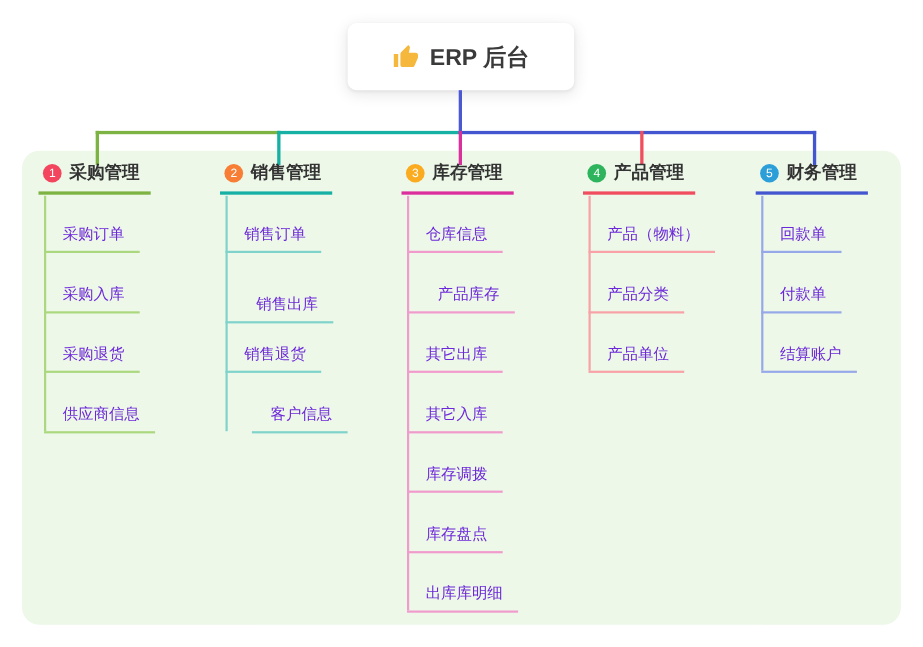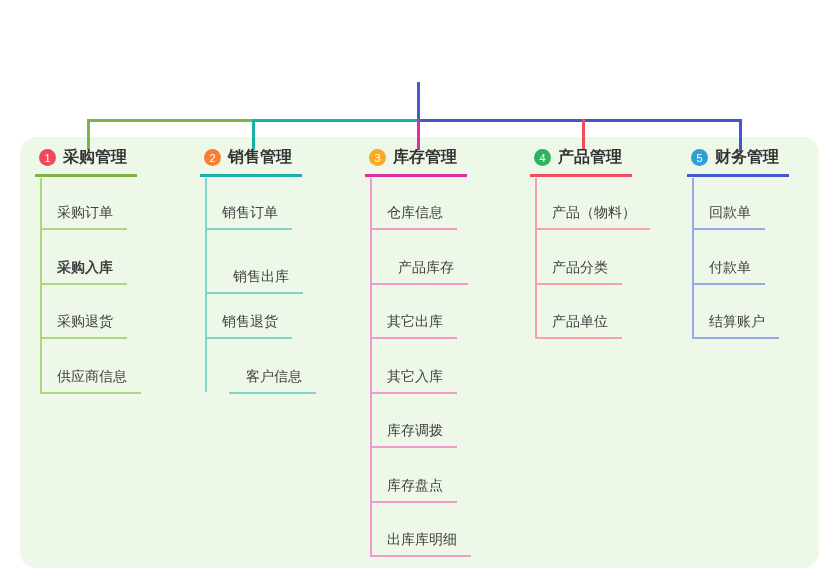--- a/index.html
+++ b/index.html
@@ -14,40 +14,48 @@
   .thumb{display:flex;align-items:center;}
   .vline{position:absolute;width:3px;}
   .hline{position:absolute;height:3px;}
   .trunk{position:absolute;width:2px;}
   .bheader{position:absolute;display:flex;align-items:center;gap:7px;
            padding:0 10px 6px 4px;border-bottom:3px solid #000;
            font-size:16px;font-weight:600;color:#333333;white-space:nowrap;}
   .badge{width:17px;height:17px;border-radius:50%;color:#ffffff;font-size:11px;
          font-weight:400;display:flex;align-items:center;justify-content:center;flex:0 0 17px;}
   .child{position:absolute;padding:0 14px 6px 17px;border-bottom:2px solid #000;
-         font-size:14px;color:#404040;white-space:nowrap;line-height:20px;}
+         font-size:14px;color:#6d28d9;white-space:nowrap;line-height:20px;}
 </style>
 </head>
 <body>
 
 <div class="canvas" id="canvas">
   <div class="panel"></div>
 
+  <div class="root">
+    <span class="thumb">
+      <svg width="24" height="24" viewBox="0 0 24 24">
+        <path fill="#f5b83d" d="M1 21h4V9H1v12zM23 10c0-1.1-.9-2-2-2h-6.31l.95-4.57.03-.32c0-.41-.17-.79-.44-1.06L14.17 1 7.58 7.59C7.22 7.95 7 8.45 7 9v10c0 1.1.9 2 2 2h9c.83 0 1.54-.5 1.84-1.22l3.02-7.05c.09-.23.14-.47.14-.73v-2z"></path>
+      </svg>
+    </span>
+    <span>ERP 后台</span>
+  </div>
 <div class="vline" style="left: 417px; top: 82px; height: 38px; background: rgb(74, 89, 209);"></div>
     <div class="hline" style="left: 87px; top: 119px; width: 168px; background: rgb(124, 179, 66);"></div>
     <div class="hline" style="left: 252px; top: 119px; width: 168px; background: rgb(22, 176, 165);"></div>
     <div class="hline" style="left: 417px; top: 119px; width: 325px; background: rgb(67, 85, 207);"></div>
     <div class="vline" style="left: 87px; top: 119px; height: 31px; background: rgb(124, 179, 66);"></div>
     <div class="bheader" style="left: 35px; top: 147px; border-bottom-color: rgb(124, 179, 66);">
       <span class="badge" style="background: rgb(244, 69, 94);">1</span>
       <span>采购管理</span>
     </div>
     <div class="trunk" style="left: 40px; top: 178px; height: 213.5px; background: rgb(171, 215, 127);"></div>
     <div class="child" style="left: 40px; top: 202px; border-bottom-color: rgb(171, 215, 127);">采购订单</div>
-    <div class="child" style="left: 40px; top: 256.5px; border-bottom-color: rgb(171, 215, 127); font-weight: bold;">采购入库</div>
+    <div class="child" style="left: 40px; top: 256.5px; border-bottom-color: rgb(171, 215, 127);">采购入库</div>
     <div class="child" style="left: 40px; top: 311px; border-bottom-color: rgb(171, 215, 127);">采购退货</div>
     <div class="child" style="left: 40px; top: 365.5px; border-bottom-color: rgb(171, 215, 127);">供应商信息</div>
     <div class="vline" style="left: 252px; top: 119px; height: 31px; background: rgb(22, 176, 165);"></div>
     <div class="bheader" style="left: 200px; top: 147px; border-bottom-color: rgb(22, 176, 165);">
       <span class="badge" style="background: rgb(248, 125, 53);">2</span>
       <span>销售管理</span>
     </div>
     <div class="trunk" style="left: 205px; top: 178px; height: 213.5px; background: rgb(127, 211, 202);"></div>
     <div class="child" style="left: 205px; top: 202px; border-bottom-color: rgb(127, 211, 202);">销售订单</div>
     <div class="child" style="left: 205px; top: 266px; border-bottom-color: rgb(127, 211, 202); padding-left: 28px;">销售出库</div>

